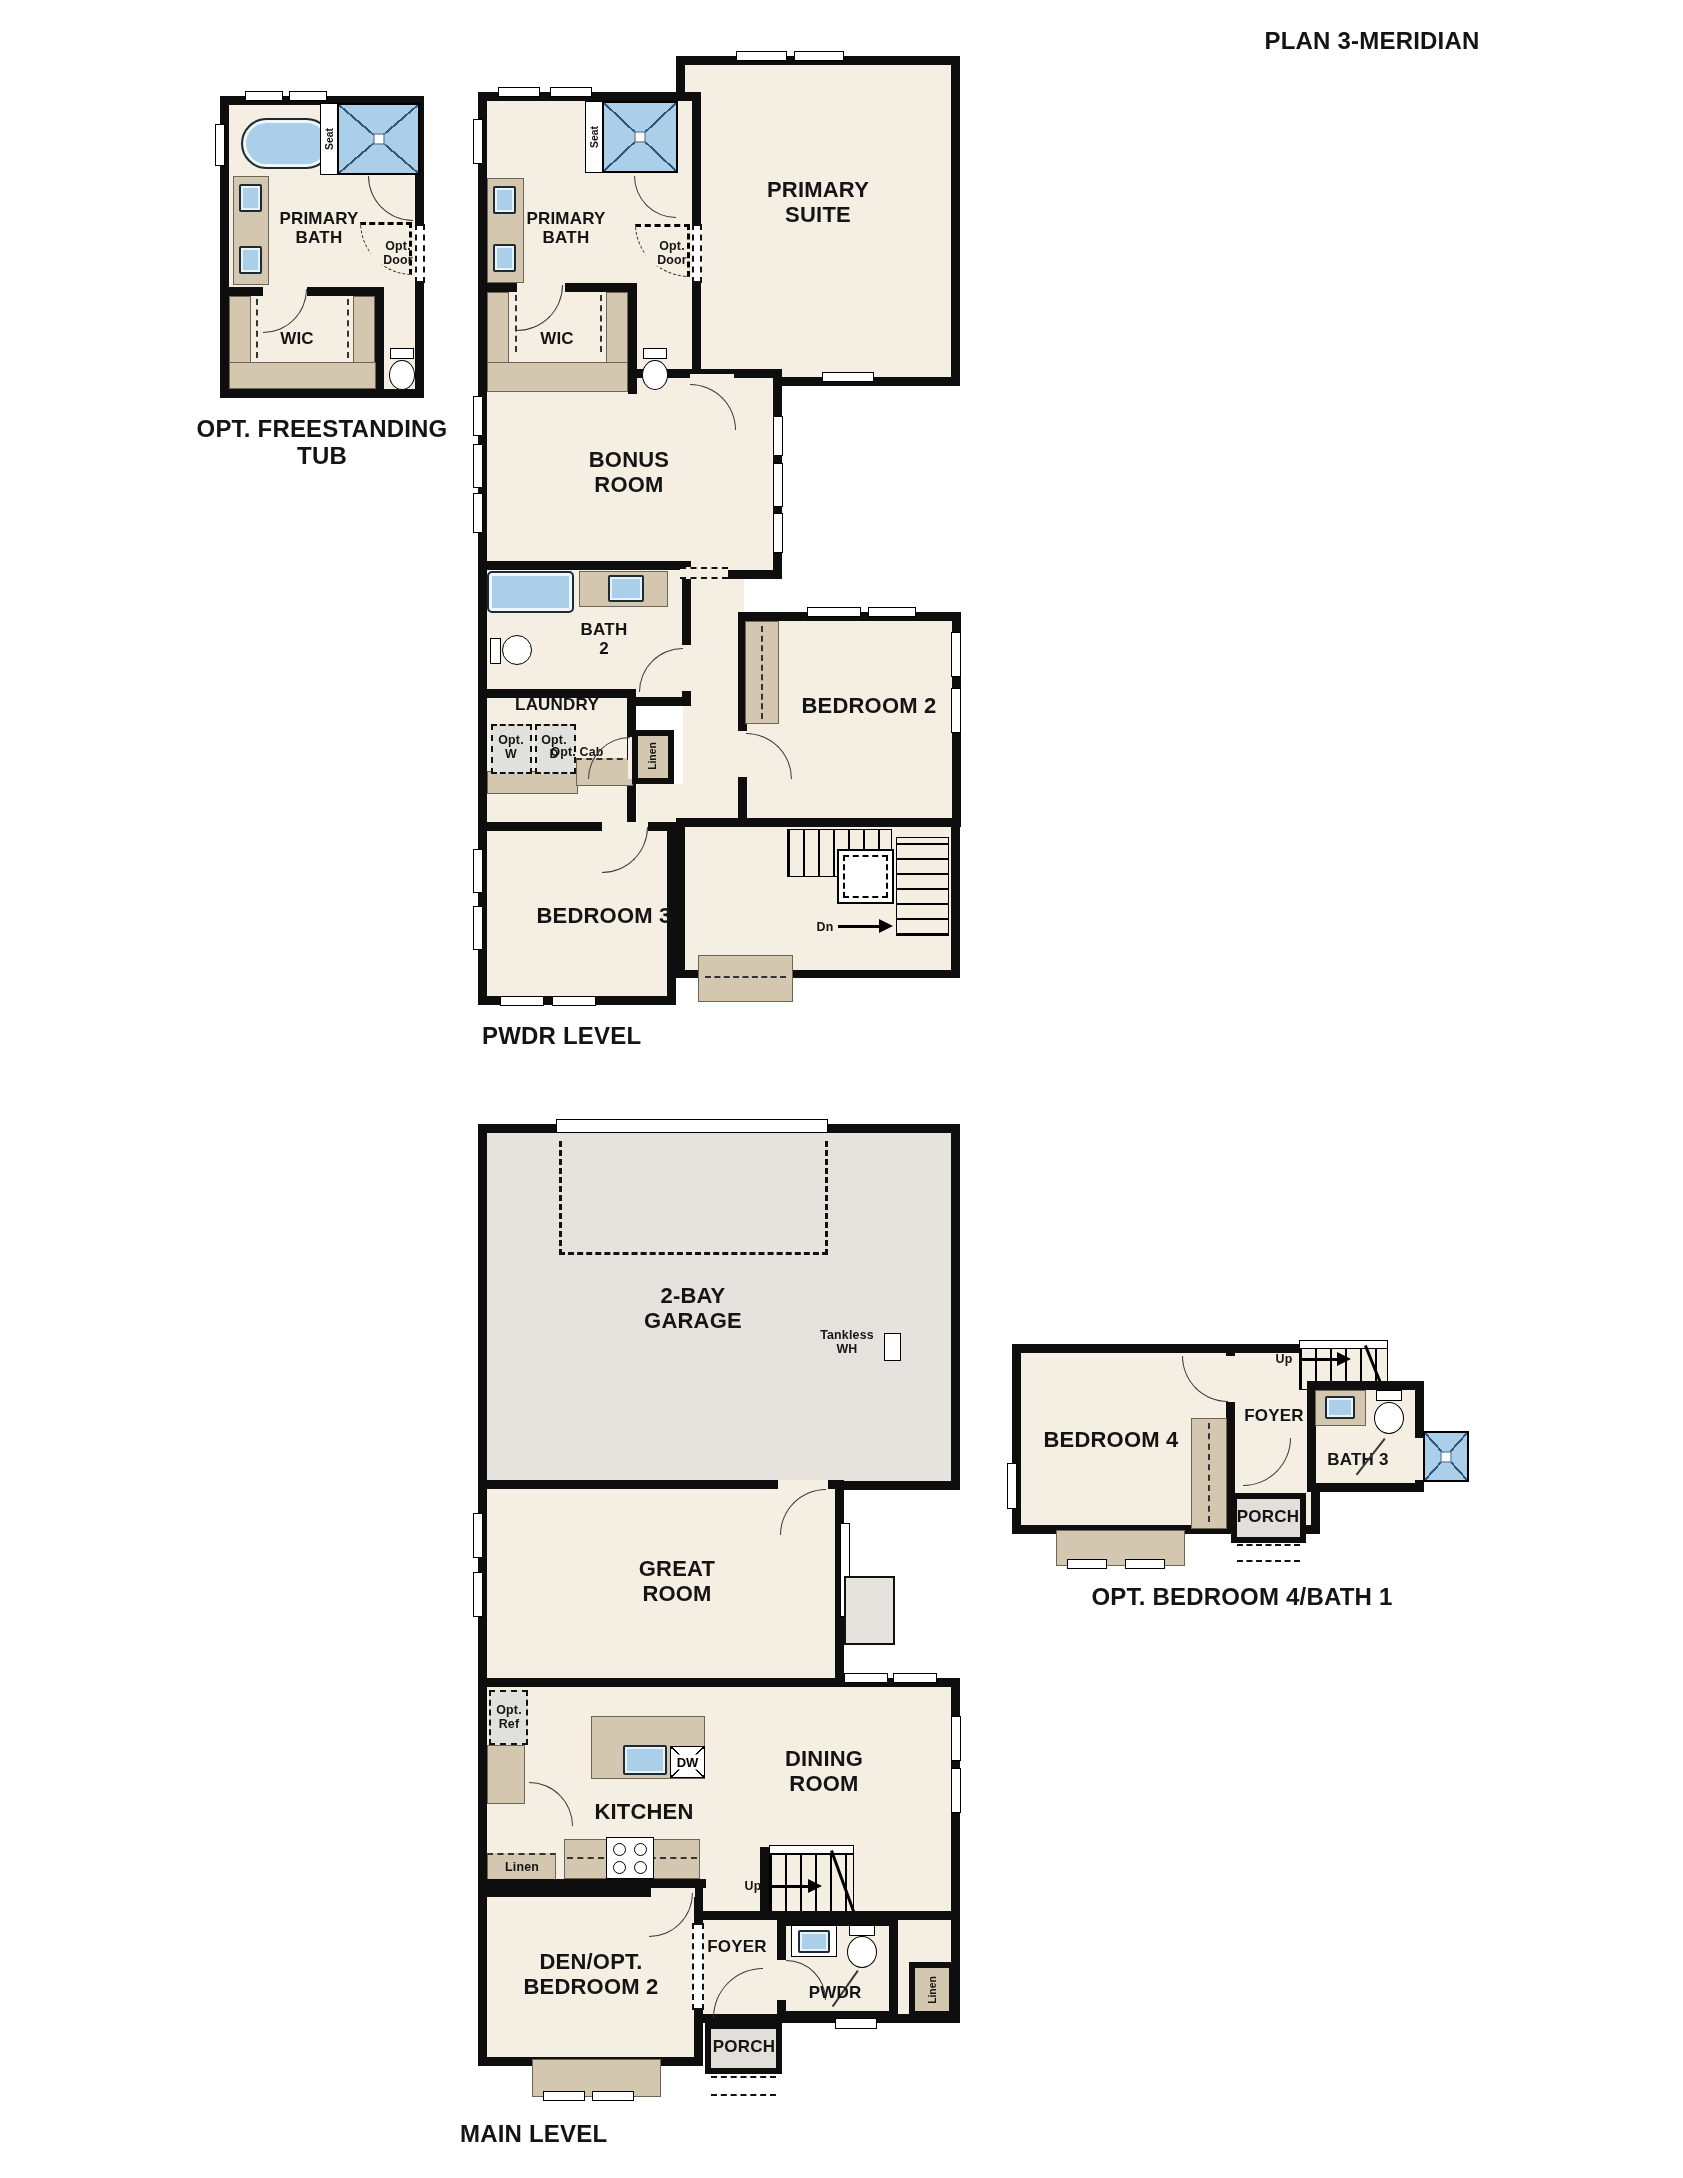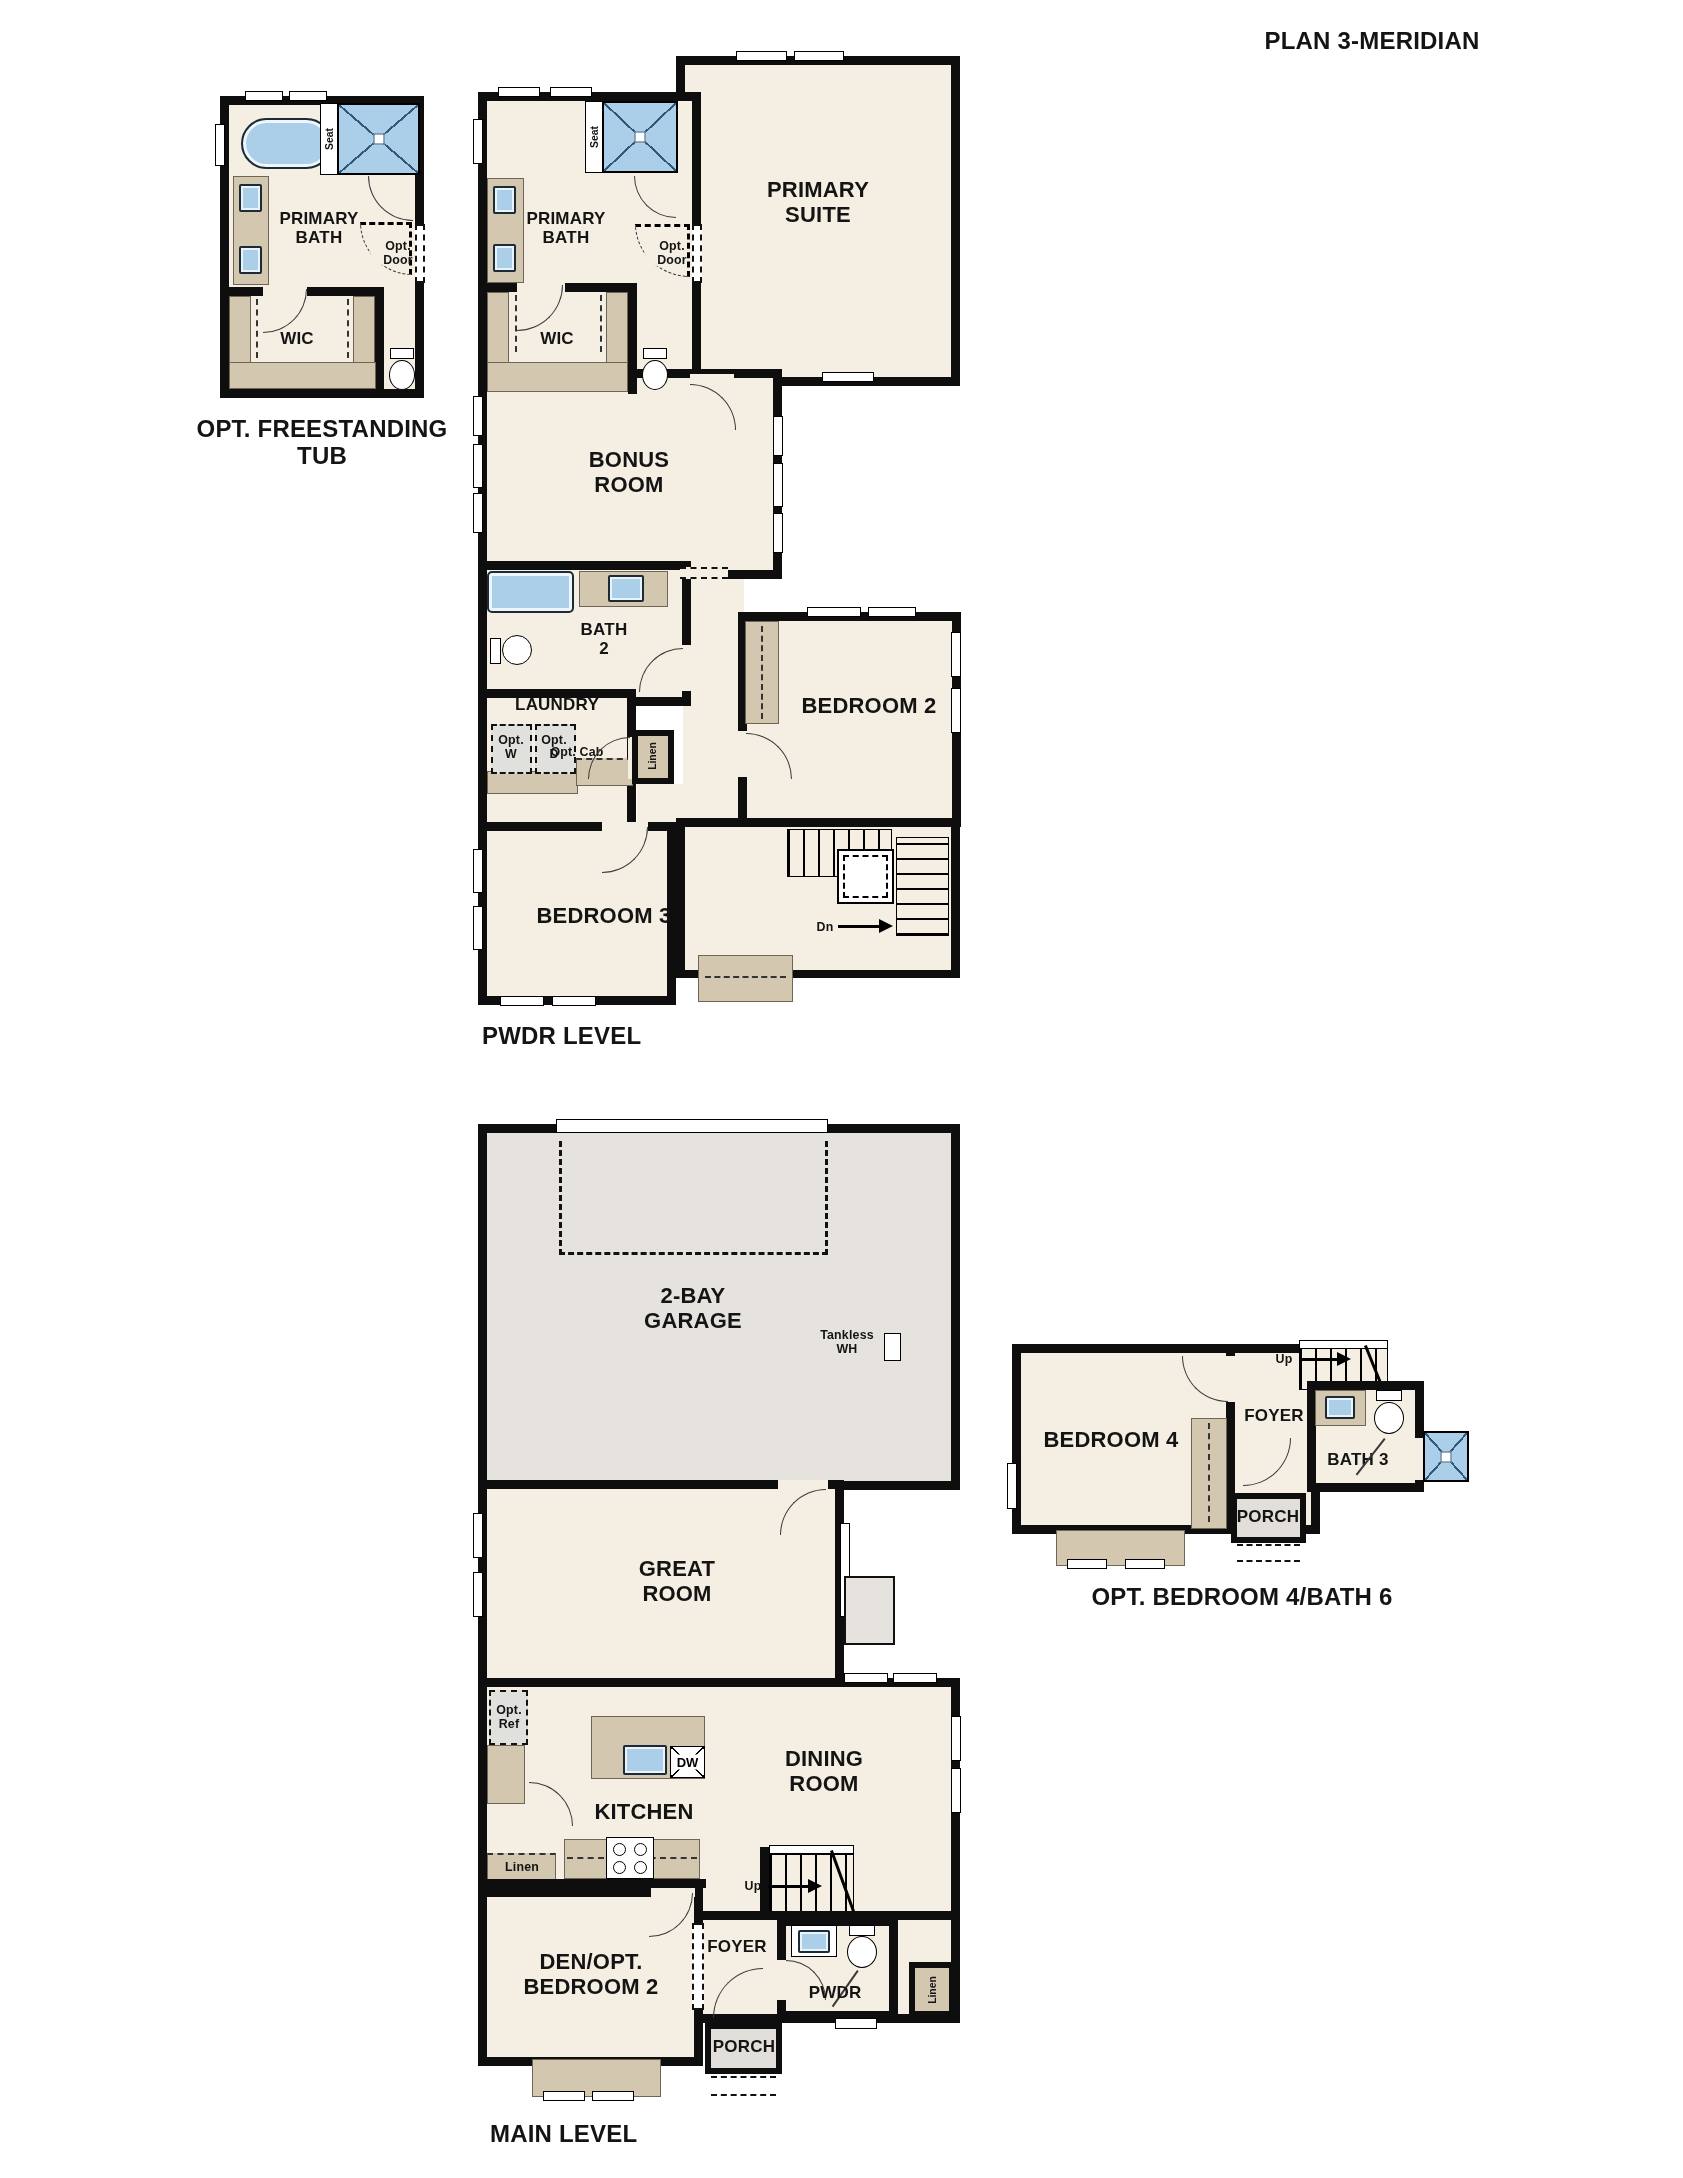--- a/index.html
+++ b/index.html
@@ -295,21 +295,21 @@
   <div class="arc br" style="left:649px;top:1893px;width:44px;height:44px;"></div>
   <div class="lbl f22" style="left:591px;top:1975px;">DEN/OPT.
 BEDROOM 2</div>
   <div class="tan" style="left:532px;top:2059px;width:129px;height:38px;"></div>
   <div class="win" style="left:543px;top:2091px;width:42px;height:10px;"></div>
   <div class="win" style="left:592px;top:2091px;width:42px;height:10px;"></div>
 
   <div class="porchbox" style="left:705px;top:2023px;width:77px;height:51px;"></div>
   <div class="lbl f17" style="left:744px;top:2047px;">PORCH</div>
   <div class="steps" style="left:711px;top:2076px;width:65px;height:20px;"></div>
-  <div class="lbl f24 left" style="left:490px;top:2134px;text-align:center;">MAIN LEVEL</div>
+  <div class="lbl f24 left" style="left:460px;top:2134px;text-align:center;">MAIN LEVEL</div>
 
   <div class="room" style="left:1012px;top:1344px;width:223px;height:190px;"></div>
   <div class="room" style="left:1226px;top:1344px;width:94px;height:190px;"></div>
   <div class="win" style="left:1007px;top:1463px;width:10px;height:46px;"></div>
   <div class="floor" style="left:1226px;top:1356px;width:12px;height:46px;"></div>
   <div class="arc bl" style="left:1182px;top:1356px;width:46px;height:46px;"></div>
   <div class="tan" style="left:1191px;top:1418px;width:36px;height:111px;"></div>
   <div class="dashv" style="left:1208px;top:1423px;height:99px;"></div>
   <div class="lbl f22" style="left:1111px;top:1440px;">BEDROOM 4</div>
   <div class="tan" style="left:1056px;top:1530px;width:129px;height:36px;"></div>
@@ -333,16 +333,16 @@
   <div class="lbl f17" style="left:1358px;top:1460px;">BATH 3</div>
   <div class="floor" style="left:1415px;top:1438px;width:9px;height:42px;"></div>
   <div class="shower" style="left:1423px;top:1431px;width:46px;height:51px;">
       <div class="drain"></div>
     </div>
   <div class="diag" style="left:1384px;top:1438px;height:46px;transform:rotate(38deg);background:#3a3a3a;width:1.6px;"></div>
 
   <div class="porchbox" style="left:1231px;top:1493px;width:75px;height:50px;"></div>
   <div class="lbl f17" style="left:1268px;top:1517px;">PORCH</div>
   <div class="steps" style="left:1237px;top:1544px;width:63px;height:18px;"></div>
-  <div class="lbl f24" style="left:1242px;top:1597px;">OPT. BEDROOM 4/BATH 6</div>
+  <div class="lbl f24" style="left:1242px;top:1597px;">OPT. BEDROOM 4/BATH 1</div>
 
 </div>
 
 
 </body></html>

